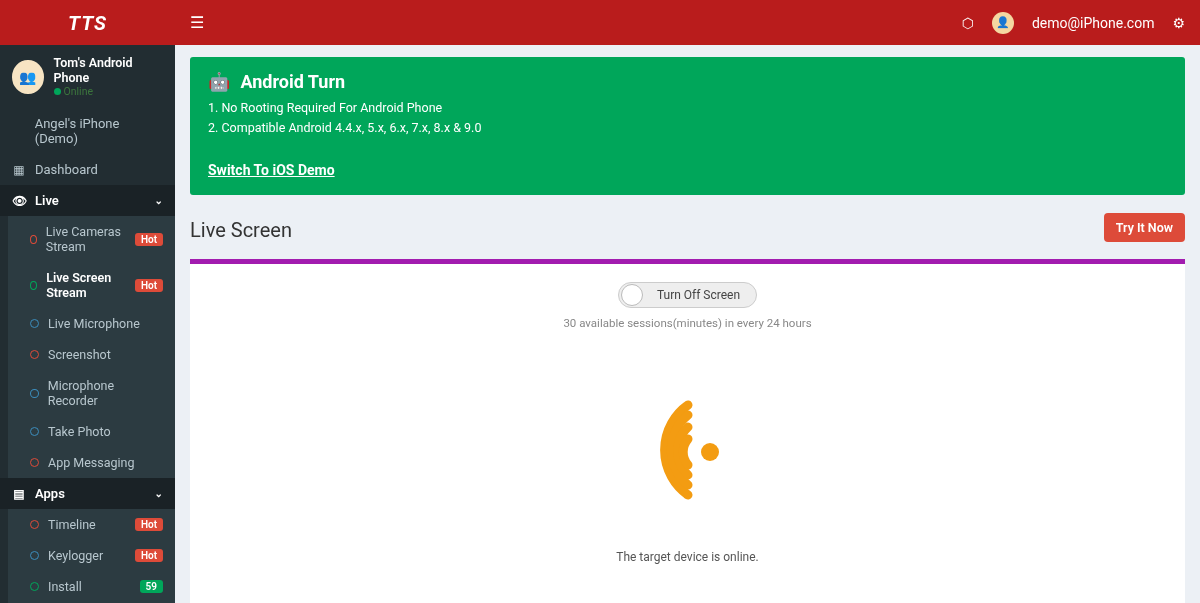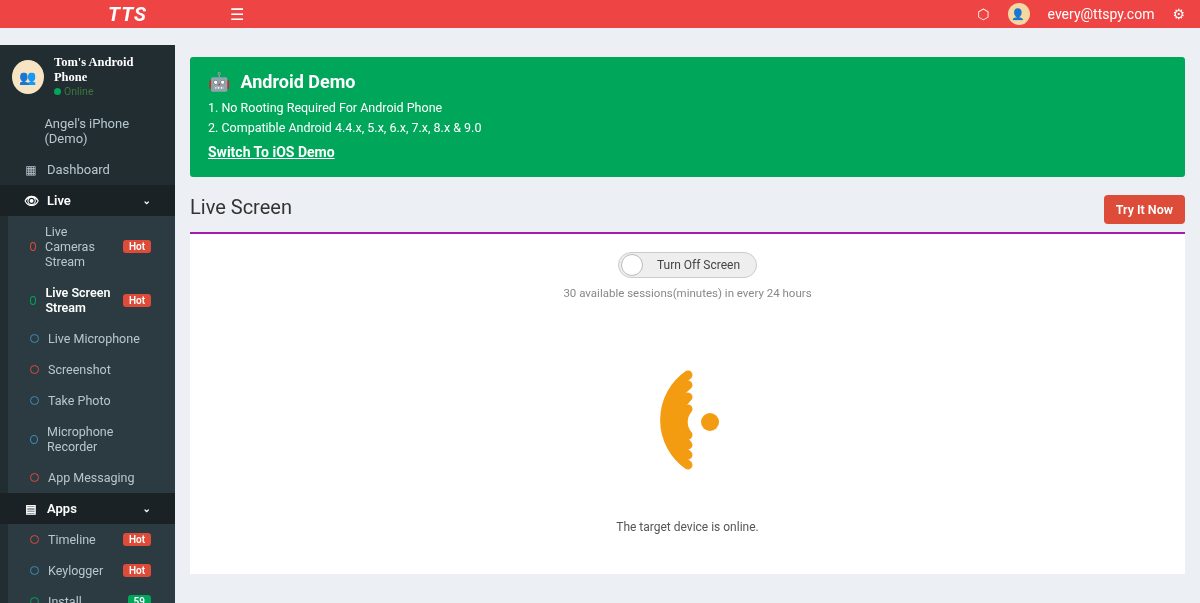--- a/index.html
+++ b/index.html
@@ -1,79 +1,79 @@
 <!DOCTYPE html>
 <html><head>
 <meta charset="utf-8">
 <style>
   * { margin: 0; padding: 0; box-sizing: border-box; font-family: -apple-system, BlinkMacSystemFont, "Segoe UI", Roboto, Arial, sans-serif; }
   body { background: #ecf0f5; width: 1200px; height: 603px; overflow: hidden; }
 
   
-  .topbar { height: 28px; display: flex; background: #ef4444; color: #fff; padding-left: 40px; }
+  .topbar { height: 45px; display: flex; background: #b91c1c; color: #fff; }
   .logo-cell { width: 175px; display:flex; align-items:center; justify-content:center; font-weight:700; font-style:italic; font-size:20px; letter-spacing:1px; }
   .topbar-right { flex:1; display:flex; align-items:center; padding:0 15px; }
   .hamburger { cursor:pointer; font-size:16px; }
   .top-icons { margin-left:auto; display:flex; align-items:center; gap:18px; font-size:14px; }
   .top-icons .avatar { width:22px; height:22px; border-radius:50%; background:#f5d7a1; display:flex; align-items:center; justify-content:center; font-size:11px; color:#dd4b39; }
 
   
   .sidebar { position:absolute; top:45px; left:0; bottom:0; width:175px; background:#222d32; color:#b8c7ce; font-size:13px; overflow-y:auto; }
   .device-panel { display:flex; align-items:center; gap:10px; padding:10px 12px; }
   .device-panel .dev-avatar { width:34px; height:34px; border-radius:50%; background:#f7e4c3; display:flex; align-items:center; justify-content:center; color:#dd7b39; font-size:14px; }
-  .device-panel .dev-name { color:#fff; font-size:12.5px; font-weight:600;font-family:Liberation Serif, serif; }
+  .device-panel .dev-name { color:#fff; font-size:12.5px; font-weight:600; }
   .device-panel .status { color:#3c763d; font-size:10.5px; display:flex; align-items:center; gap:3px; }
   .status-dot { width:7px; height:7px; border-radius:50%; background:#00a65a; display:inline-block; }
 
-  .side-row { display:flex; align-items:center; padding:8px 24px; gap:9px; cursor:pointer; color:#b8c7ce; }
+  .side-row { display:flex; align-items:center; padding:8px 12px; gap:9px; cursor:pointer; color:#b8c7ce; }
   .side-row.section { font-weight:600; color:#fff; background:#1a2226; }
   .side-row .chev { margin-left:auto; font-size:10px; }
   .side-row .badge { margin-left:auto; font-size:10px; padding:1px 6px; border-radius:3px; color:#fff; font-weight:600; }
   .badge.hot { background:#dd4b39; }
   .badge.green { background:#00a65a;text-align:right; }
 
   .sub { padding-left:22px; background:#2c3b41; font-size:12.5px;margin-left:8px; }
   .sub.active { color:#fff; font-weight:600; }
   .circ { width:9px; height:9px; border-radius:50%; border:1.5px solid; display:inline-block; }
   .circ.red{border-color:#dd4b39;} .circ.blue{border-color:#3c8dbc;} .circ.green{border-color:#00a65a;}
   .ic { width:14px; text-align:center; font-size:12px; }
 
   
   .main { position:absolute; top:45px; left:175px; right:0; bottom:0; overflow-y:auto; padding:12px 15px; }
 
   .banner { background:#00a65a; color:#fff; border-radius:3px; padding:14px 18px 16px; margin-bottom:18px; }
   .banner-title { font-size:18px; font-weight:700; display:flex; align-items:center; gap:10px; margin-bottom:6px; }
-  .banner-list { font-size:12.5px; line-height:1.6; margin-bottom:4px; }
+  .banner-list { font-size:12.5px; line-height:1.6; margin-bottom:22px; }
   .banner-link { color:#fff; font-weight:700; text-decoration:underline; font-size:14px; }
 
-  .page-head { display:flex; align-items:flex-start; margin-bottom:8px;gap:16px; }
+  .page-head { display:flex; align-items:flex-end; margin-bottom:17px;gap:16px; }
   .page-title { font-size:20px; color:#333; font-weight:400; }
   .try-btn { margin-left:auto; background:#dd4b39; color:#fff; border:none; padding:7px 12px; font-size:12.5px; font-weight:600; border-radius:4px; cursor:pointer; }
 
-  .card { background:#fff; border-top:2px solid #a21caf; padding:18px 0 40px; text-align:center; }
+  .card { background:#fff; border-top:5px solid #a21caf; padding:18px 0 40px; text-align:center; }
   .toggle-wrap { display:inline-flex; align-items:center; background:#eee; border:1px solid #ccc; border-radius:16px; height:26px; padding:0 16px 0 2px; cursor:pointer; }
   .toggle-knob { width:22px; height:22px; border-radius:50%; background:#fff; border:1px solid #bbb; margin-right:14px; }
   .toggle-label { font-size:12px; color:#444; }
   .sessions { font-size:11.5px; color:#888; margin-top:6px; }
 
   .wifi-svg { margin:70px auto 40px; display:block; }
   .online-text { font-size:12px; color:#555; }
 </style>
 </head>
 <body>
 
 <div class="topbar">
   <div class="logo-cell">TTS</div>
   <div class="topbar-right">
     <div class="hamburger">☰</div>
     <div class="top-icons">
       <span></span>
       <span>⬡</span>
       <span class="avatar">👤</span>
-      <span>every@ttspy.com</span>
+      <span>demo@iPhone.com</span>
       <span>⚙</span>
     </div>
   </div>
 </div>
 
 <div class="sidebar">
   <div class="device-panel">
     <div class="dev-avatar">👥</div>
     <div>
       <div class="dev-name">Tom's Android Phone</div>
@@ -113,25 +113,25 @@
       <div class="side-row sub">
         <span class="circ blue"></span>
         <span>Live Microphone</span>
       </div>
       <div class="side-row sub">
         <span class="circ red"></span>
         <span>Screenshot</span>
       </div>
       <div class="side-row sub">
         <span class="circ blue"></span>
+        <span>Microphone Recorder</span>
+      </div>
+      <div class="side-row sub">
+        <span class="circ blue"></span>
         <span>Take Photo</span>
-      </div>
-      <div class="side-row sub">
-        <span class="circ blue"></span>
-        <span>Microphone Recorder</span>
       </div>
       <div class="side-row sub">
         <span class="circ red"></span>
         <span>App Messaging</span>
       </div>
     </div>
 
   <div class="side-row section">
     <span class="ic">▤</span>
     <span>Apps</span>
@@ -159,21 +159,21 @@
         <span class="badge green">59</span>
       </div>
     </div>
 
 </div>
 
 <div class="main">
   <div class="banner">
     <div class="banner-title">
       <span>🤖</span>
-      <span>Android Demo</span>
+      <span>Android Turn</span>
     </div>
     <div class="banner-list">
       <div>1. No Rooting Required For Android Phone</div>
       <div>2. Compatible Android 4.4.x, 5.x, 6.x, 7.x, 8.x &amp; 9.0</div>
     </div>
     <a class="banner-link">Switch To iOS Demo</a>
   </div>
 
   <div class="page-head">
     <div class="page-title">Live Screen</div>

